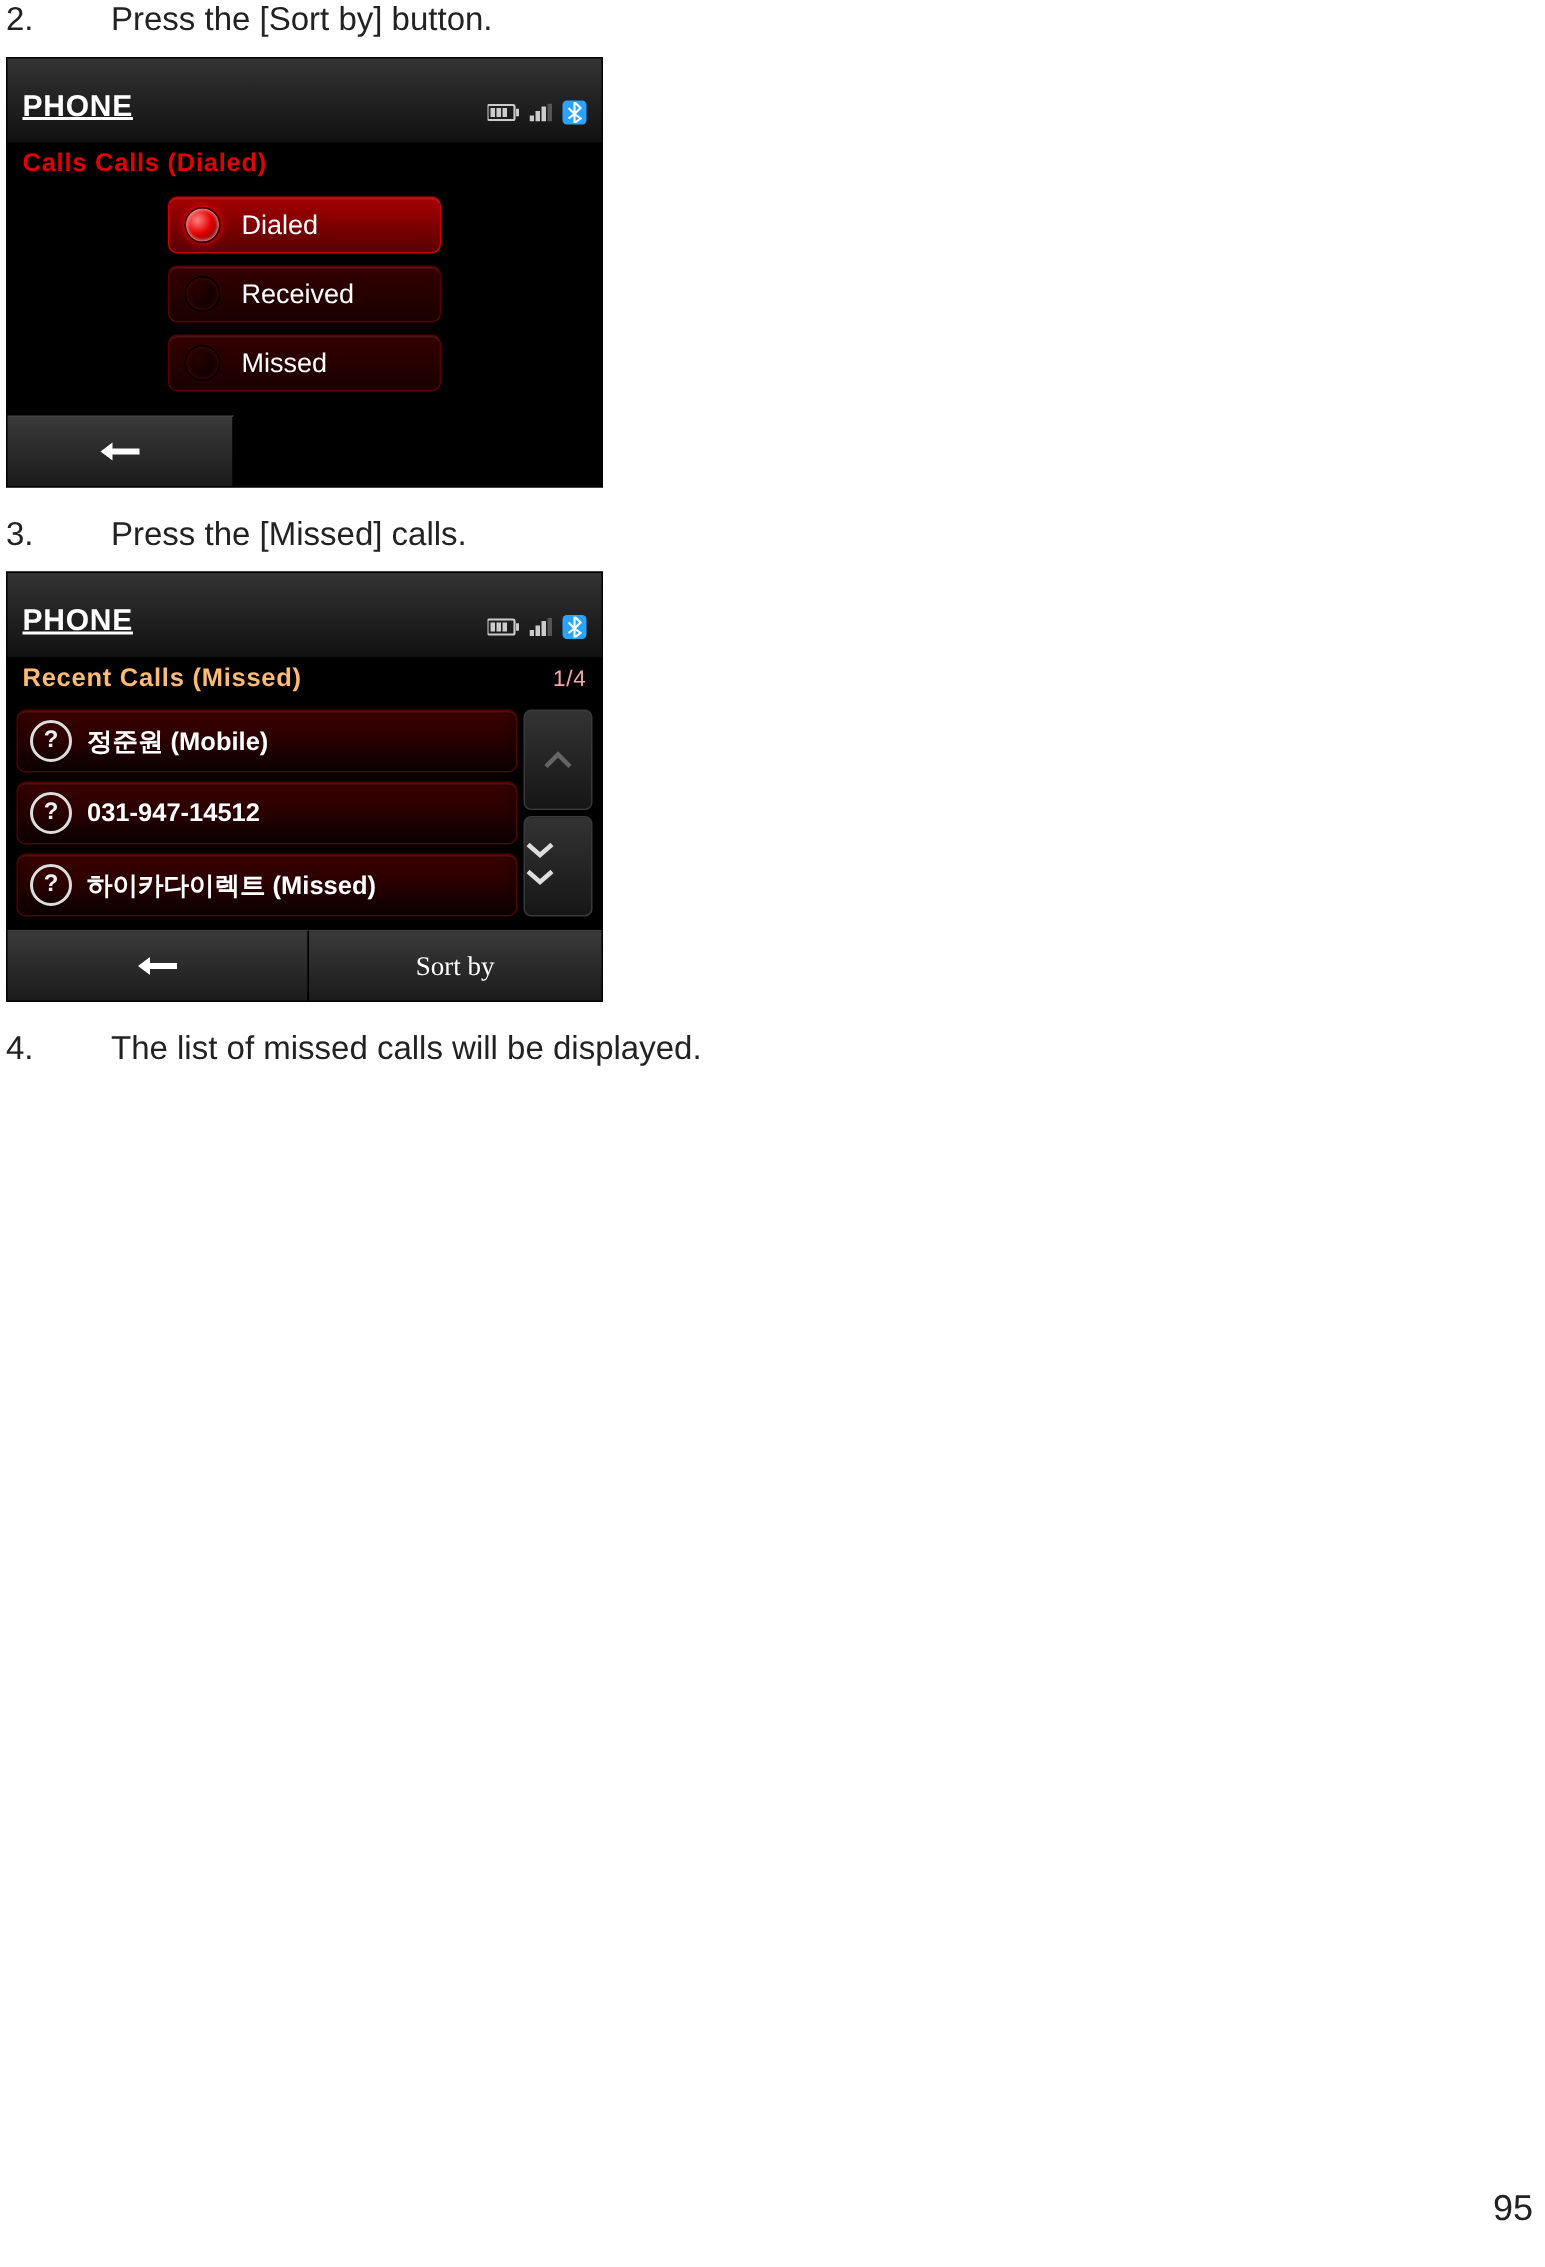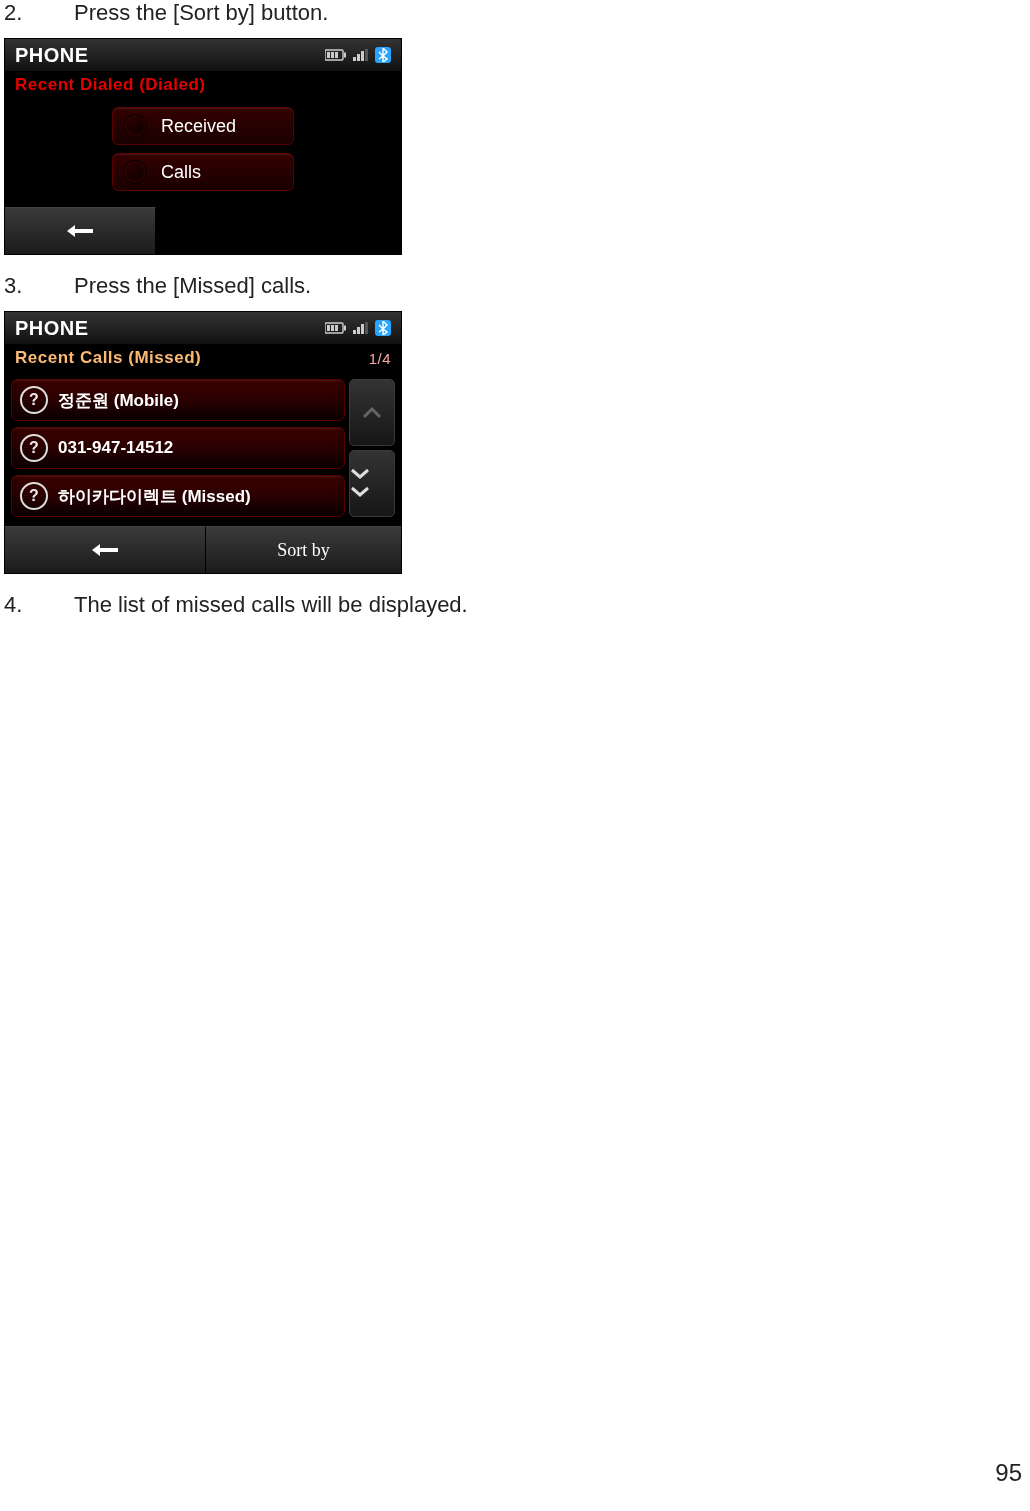--- a/index.html
+++ b/index.html
@@ -31,24 +31,25 @@
     background: #000;
     margin: 0 0 18px 4px;
     font-family: Arial, sans-serif;
     color: #fff;
     border: 1px solid #000;
     box-sizing: border-box;
   }
   
   .statusbar {
     display: flex;
-    align-items: center;
+    align-items: flex-end;
     height: 32px;
-    padding: 0 10px;
+    padding: 12px 10px;
     background: linear-gradient(#333, #111);
+    text-decoration: underline;
   }
   .statusbar .title {
     flex: 1;
     font-size: 20px;
     font-weight: 600;
     letter-spacing: 0.5px;
   }
   .status-icons {
     display: flex;
     align-items: center;
@@ -217,30 +218,34 @@
             </svg>
         </span>
         <span class="icon-bt">
           <svg width="10" height="14" viewBox="0 0 10 14">
               <path d="M5 0 L9 4 L5 8 L9 11 L5 14 V0 M1 4 L5 8 M1 11 L5 8" stroke="#fff" stroke-width="1.4" fill="none"></path>
             </svg>
         </span>
       </div>
     </div>
     <div class="subbar">
-      <span class="subtitle">Recent Dialed (Dialed)</span>
+      <span class="subtitle">Calls Calls (Dialed)</span>
     </div>
     <div class="options-area">
+      <div class="opt-btn sel">
+        <span class="opt-radio"></span>
+        <span class="opt-label">Dialed</span>
+      </div>
       <div class="opt-btn">
         <span class="opt-radio"></span>
         <span class="opt-label">Received</span>
       </div>
       <div class="opt-btn">
         <span class="opt-radio"></span>
-        <span class="opt-label">Calls</span>
+        <span class="opt-label">Missed</span>
       </div>
     </div>
     <div class="bottombar">
       <div class="barbtn back-wide">
         <span class="back-arrow">
           <svg width="34" height="20" viewBox="0 0 34 20">
               <path d="M4 10 L12 4 V8 H30 V12 H12 V16 Z" fill="#fff"></path>
             </svg>
         </span>
       </div>

